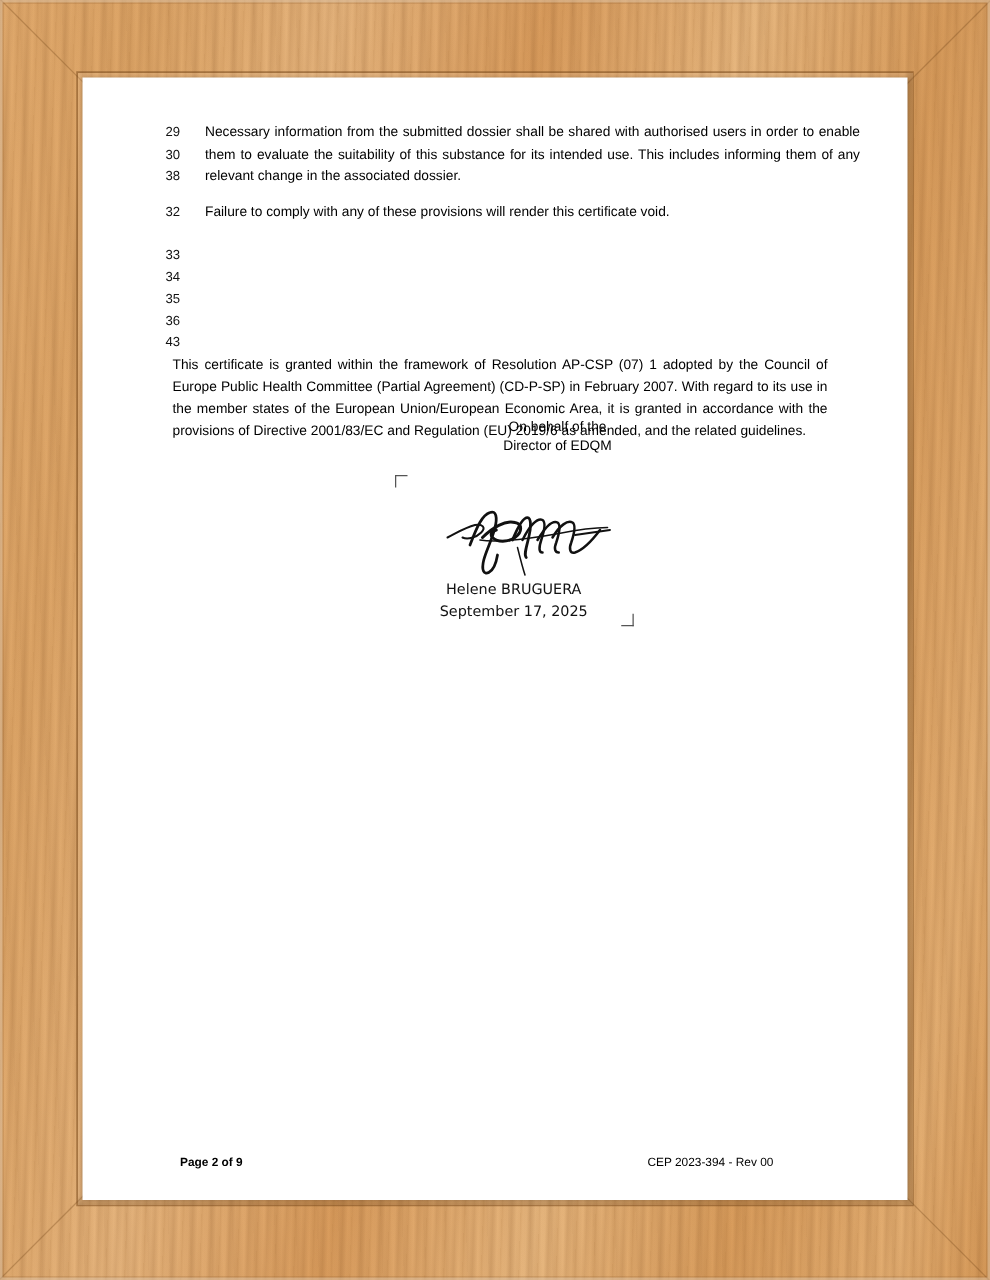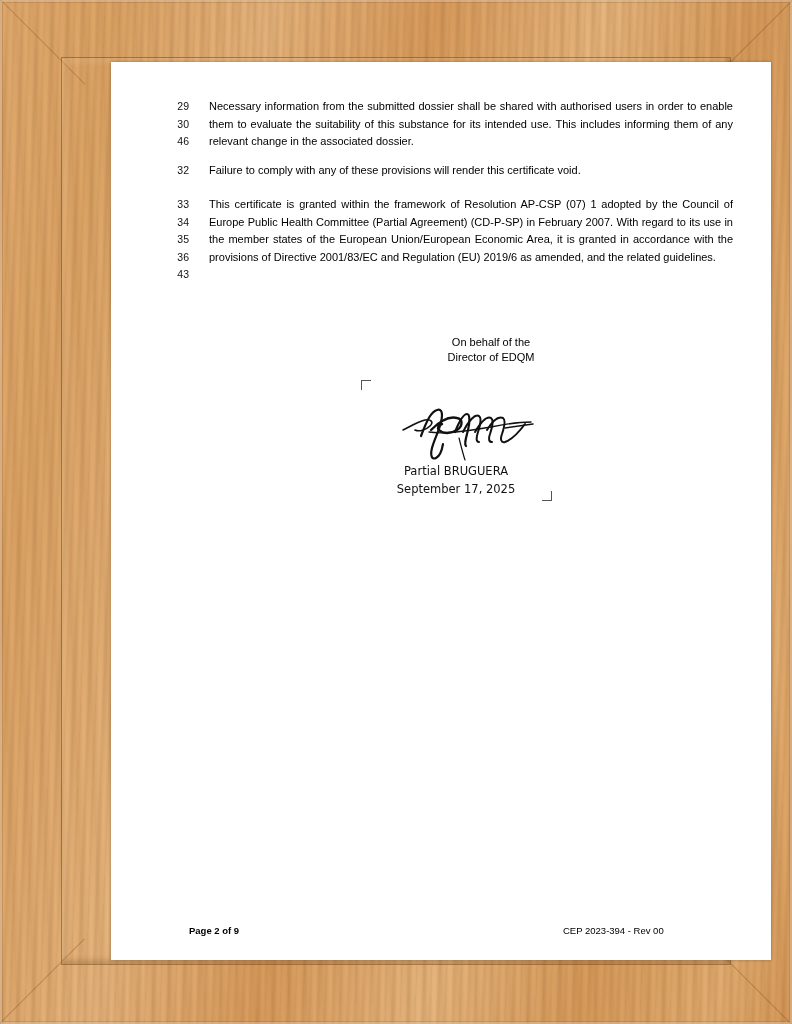--- a/index.html
+++ b/index.html
@@ -69,21 +69,20 @@
   
   #paper {
     position: absolute;
     left: 66px;
     top: 62px;
     width: 660px;
     height: 898px;
     background: #ffffff;
     box-shadow: 0 0 3px rgba(0,0,0,0.28);
     overflow: hidden;
-    margin-left: 45px;
   }
 
   
   .para {
     position: absolute;
     display: flex;
   }
   .linenums {
     width: 26px;
     flex: 0 0 26px;
@@ -98,21 +97,21 @@
     font-size: 11px;
     line-height: 17.6px;
     color: #000000;
     text-align: justify;
   }
 
   #p1 { left: 52px; top: 36px; width: 570px; }
   #p1 .ptext { width: 524px; }
   #p2 { left: 52px; top: 100px; width: 570px; align-items: flex-end; }
   #p2 .ptext { width: 524px; }
-  #p3 { left: 52px; top: 134px; width: 570px; }
+  #p3 { left: 52px; top: 134px; width: 570px; flex-direction: column; }
   #p3 .ptext { width: 524px; }
   #p4 { left: 52px; top: 232px; width: 570px; }
   #p4 .ptext { width: 524px; }
 
   
   #signoff {
     position: absolute;
     left: 290px;
     top: 273px;
     width: 180px;
@@ -189,21 +188,21 @@
   <div id="frame-inner-bevel"></div>
   <div id="frame-outer-edge"></div>
 </div>
 
 <div id="paper">
 
   <div class="para" id="p1">
     <div class="linenums">
       <div>29</div>
       <div>30</div>
-      <div>46</div>
+      <div>38</div>
     </div>
     <div class="ptext">Necessary information from the submitted dossier shall be shared with authorised users in order to enable them to evaluate the suitability of this substance for its intended use. This includes informing them of any relevant change in the associated dossier.</div>
   </div>
 
   <div class="para" id="p2">
     <div class="linenums">
       <div>32</div>
     </div>
     <div class="ptext">Failure to comply with any of these provisions will render this certificate void.</div>
   </div>
@@ -237,20 +236,20 @@
         <path d="M54,30 C58,20 62,12 66,12 C69,12 69,20 67,28 C65,36 63,42 65,44" stroke-width="2.2"></path>
         <path d="M62,30 C68,18 74,12 78,14 C81,16 79,24 77,30 C75,36 75,40 78,40" stroke-width="2"></path>
         <path d="M74,30 C80,20 86,14 90,16 C93,18 91,26 89,32 C87,37 88,40 91,40" stroke-width="2"></path>
         <path d="M86,28 C92,18 98,14 102,16 C105,18 103,26 101,32 C99,37 100,41 104,40 C110,38 118,30 124,22" stroke-width="2"></path>
         <path d="M104,26 L132,22" stroke-width="1.5"></path>
         <path d="M28,30 C40,32 62,30 90,25 C105,22 118,20 130,20" stroke-width="1.3"></path>
         <path d="M58,36 C60,44 62,52 64,58" stroke-width="1.2"></path>
       </g>
     </svg>
 
-    <div id="sig-name">Partial BRUGUERA</div>
+    <div id="sig-name">Helene BRUGUERA</div>
     <div id="sig-date">September 17, 2025</div>
   </div>
 
   <div id="footer-left">Page 2 of 9</div>
   <div id="footer-right">CEP 2023-394 - Rev 00</div>
 
 </div>
 
 </body></html>

